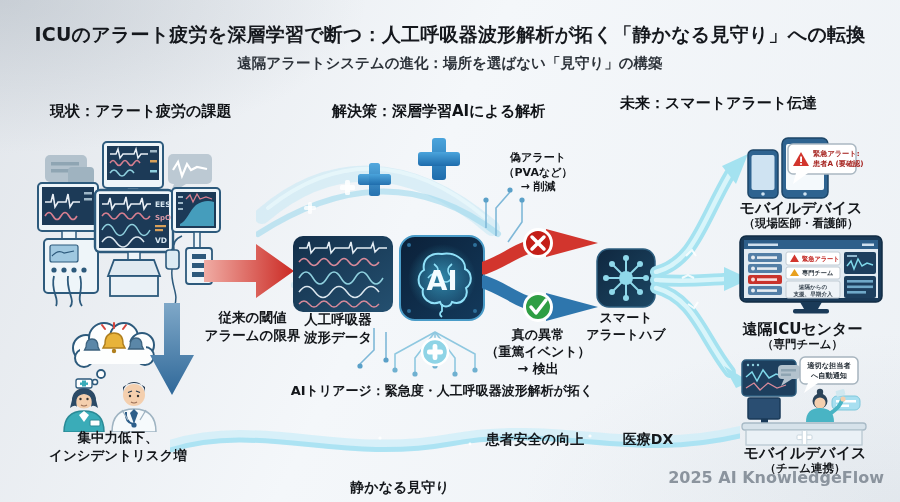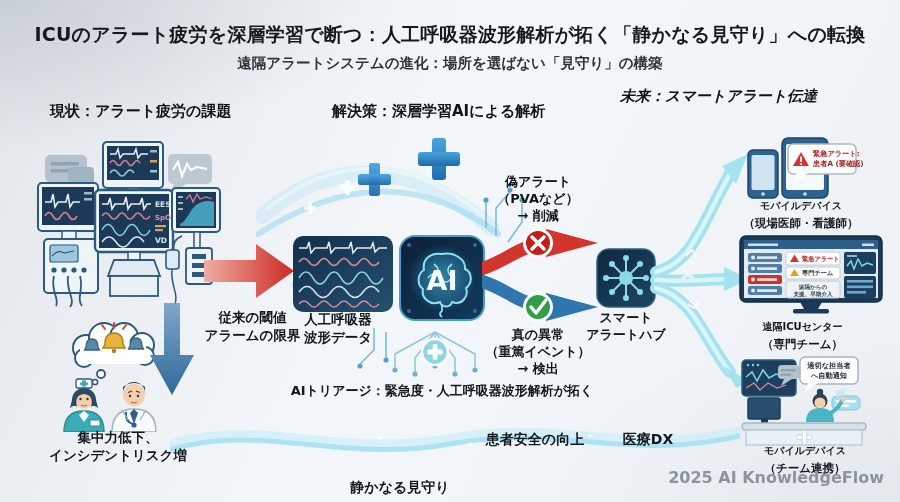--- a/index.html
+++ b/index.html
@@ -8,38 +8,38 @@
     background:
       radial-gradient(120% 90% at 0% 0%, rgba(158,168,178,.38), rgba(158,168,178,0) 34%),
       radial-gradient(100% 80% at 100% 100%, rgba(188,198,208,.22), rgba(188,198,208,0) 42%),
       linear-gradient(115deg,#e2e6eb 0%,#f4f7fa 45%,#edf1f5 100%);}
   .abs{position:absolute;}
   .ttl{left:0;top:22px;width:100%;font-size:19px;font-weight:bold;color:#15181d;text-align:center;letter-spacing:.2px;}
   .sub{left:0;top:54px;width:100%;font-size:14.5px;font-weight:600;color:#2e343b;text-align:center;}
   .colhead{font-size:15px;font-weight:bold;color:#101317;white-space:nowrap;}
   .cap{font-size:13.5px;font-weight:bold;color:#14171b;text-align:center;white-space:pre-line;line-height:1.32;}
   .kw{font-size:14px;font-weight:bold;color:#14171b;text-align:center;white-space:nowrap;}
-  .lblmain{font-size:10px;font-weight:bold;color:#14171b;text-align:center;white-space:nowrap;}
+  .lblmain{font-size:15px;font-weight:bold;color:#14171b;text-align:center;white-space:nowrap;}
   .lblsub{font-size:11.5px;font-weight:bold;color:#14171b;text-align:center;white-space:nowrap;}
   .footer{font-size:16px;color:#8b949e;font-weight:600;}
   svg{display:block;}
   svg text{font-family:"DejaVu Sans","Liberation Sans",sans-serif;}
   .z0{z-index:0}.z1{z-index:1}.z2{z-index:2}
 </style>
 </head>
 <body>
 
 <div class="canvas">
 
   <div class="abs ttl z2">ICUのアラート疲労を深層学習で断つ：人工呼吸器波形解析が拓く「静かなる見守り」への転換</div>
   <div class="abs sub z2">遠隔アラートシステムの進化：場所を選ばない「見守り」の構築</div>
 
   <div class="abs colhead z2" style="left:332px;top:102px;">解決策：深層学習AIによる解析</div>
   <div class="abs colhead z2" style="left:50px;top:102px;">現状：アラート疲労の課題</div>
-  <div class="abs colhead z2" style="left:620px;top:87px;font-style:italic;">未来：スマートアラート伝達</div>
+  <div class="abs colhead z2" style="left:620px;top:94px;">未来：スマートアラート伝達</div>
 
   <svg class="abs z0" style="left:256px;top:116px;" width="356" height="270" viewBox="0 0 356 270">
     <defs>
       <linearGradient id="gc" x1="0" y1="0" x2="0" y2="1">
         <stop offset="0" stop-color="#4aa4dc"></stop>
           <stop offset="1" stop-color="#1e6cac"></stop>
       </linearGradient>
     </defs>
     <path d="M6,100 C70,45 150,38 236,112" stroke="#c5e8f4" stroke-width="16" fill="none" opacity=".55" stroke-linecap="round"></path>
     <path d="M2,118 C80,68 160,55 242,118" stroke="#9fd8ec" stroke-width="6" fill="none" opacity=".6" stroke-linecap="round"></path>
@@ -246,21 +246,21 @@
     <g>
       <circle cx="56" cy="25" r="13.5" fill="#c41e18" stroke="#ffffff" stroke-width="3"></circle>
       <line x1="50" y1="19" x2="62" y2="31" stroke="#ffffff" stroke-width="3.5" stroke-linecap="round"></line>
       <line x1="62" y1="19" x2="50" y2="31" stroke="#ffffff" stroke-width="3.5" stroke-linecap="round"></line>
     </g>
     <g>
       <circle cx="56" cy="89" r="13.5" fill="#2f9e44" stroke="#ffffff" stroke-width="3"></circle>
       <polyline points="49,89 54,95 64,82" stroke="#ffffff" stroke-width="3.5" fill="none" stroke-linecap="round" stroke-linejoin="round"></polyline>
     </g>
   </svg>
-  <div class="abs cap z2" style="left:483px;top:173px;width:110px;font-size:13px;">偽アラート
+  <div class="abs cap z2" style="left:483px;top:151px;width:110px;font-size:11px;">偽アラート
 （PVAなど）
 → 削減</div>
   <div class="abs cap z2" style="left:482px;top:326px;width:112px;font-size:13px;">真の異常
 （重篤イベント）
 → 検出</div>
 
   <div class="abs cap z2" style="left:282px;top:382px;width:320px;font-size:13px;">AIトリアージ：緊急度・人工呼吸器波形解析が拓く</div>
 
   <svg class="abs z1" style="left:594px;top:246px;" width="64" height="64" viewBox="0 0 64 64">
     <defs>

